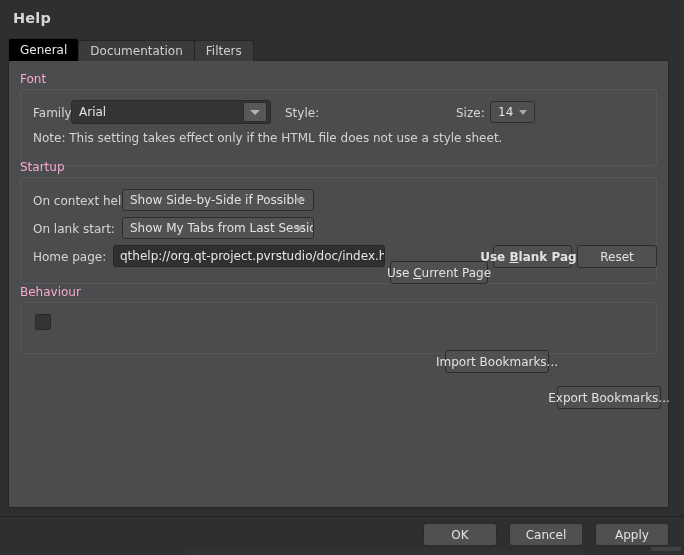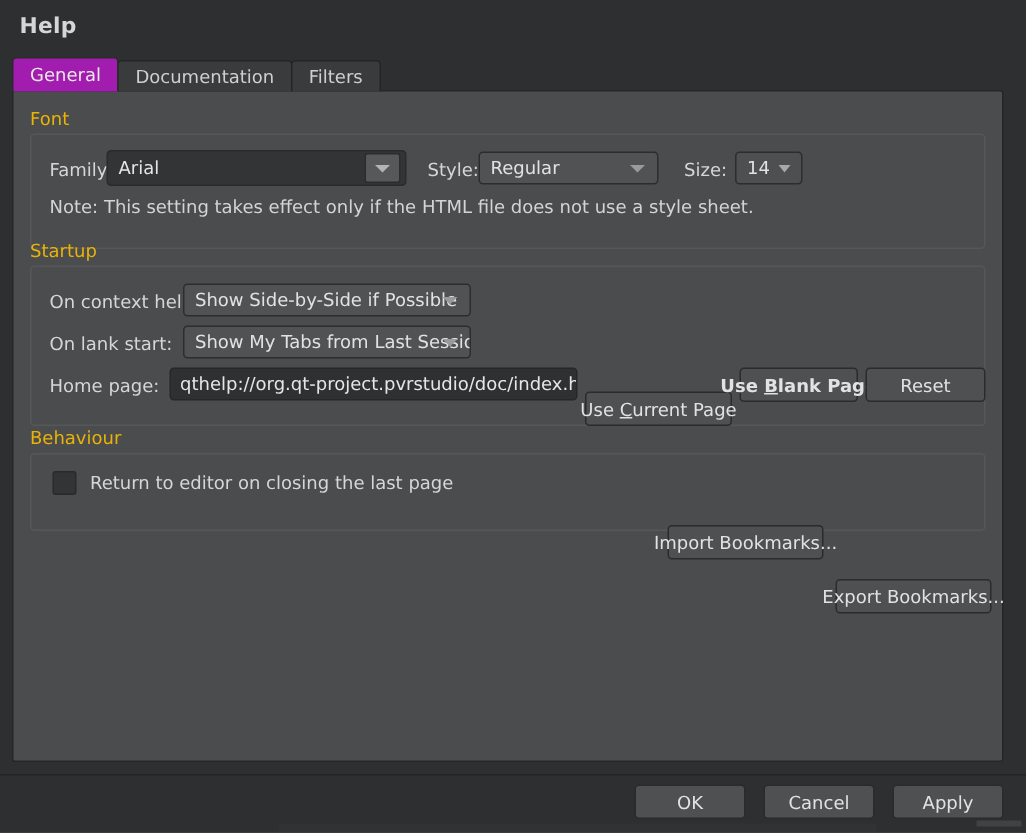--- a/index.html
+++ b/index.html
@@ -49,21 +49,21 @@
     border: 1px solid #252525;
     border-bottom: none;
     border-top-left-radius: 3px;
     border-top-right-radius: 3px;
     margin-right: -1px;
     box-sizing: border-box;
     white-space: nowrap;
     position: relative;
   }
   .tab.active {
-    background: #a21caf;
+    background: #000000;
     color: #e9e9e9;
     height: 23px;
     line-height: 23px;
     border-color: #2b2b2b;
     z-index: 3;
   }
 
   
   .panel {
     position: absolute;
@@ -74,21 +74,21 @@
     background: #4b4c4d;
     border: 1px solid #262626;
     border-radius: 2px;
     box-sizing: border-box;
   }
 
   
   .group-title {
     position: absolute;
     font-size: 12px;
-    color: #eab308;
+    color: #f9a8d4;
   }
   .group-box {
     position: absolute;
     border: 1px solid #565758;
     border-radius: 3px;
     box-sizing: border-box;
   }
 
   .row-label {
     position: absolute;
@@ -313,24 +313,20 @@
   <div class="group-title" style="left:11px; top:11px;">Font</div>
   <div class="group-box" style="left:11px; top:28px; width:637px; height:77px;"></div>
 
   <div class="row-label" style="left:24px; top:45px;">Family:</div>
   <div class="combo-editable" style="left:62px; top:39px; width:200px;">
     <div class="text">Arial</div>
     <div class="btn"></div>
   </div>
 
   <div class="row-label" style="left:276px; top:45px;">Style:</div>
-  <div class="combo" style="left:310px; top:40px; width:120px;">
-    <span>Regular</span>
-    <span class="arrow"></span>
-  </div>
 
   <div class="row-label" style="left:447px; top:45px;">Size:</div>
   <div class="combo-small" style="left:481px; top:40px; width:45px;">
     <span>14</span>
     <span class="arrow"></span>
   </div>
 
   <div class="note" style="left:24px; top:70px;">Note: This setting takes effect only if the HTML file does not use a style sheet.</div>
 
   <div class="group-title" style="left:11px; top:99px;">Startup</div>
@@ -359,21 +355,20 @@
   <div class="button" style="left:484px; top:184px; width:79px;font-weight:bold;">
     <span>Use <u>B</u>lank Page</span>
   </div>
   <div class="button" style="left:568px; top:184px; width:80px;">Reset</div>
 
   <div class="group-title" style="left:11px; top:224px;">Behaviour</div>
   <div class="group-box" style="left:11px; top:241px; width:637px; height:52px;"></div>
 
   <div class="checkrow" style="left:26px; top:253px;">
     <span class="checkbox"></span>
-    <span class="cblabel">Return to editor on closing the last page</span>
   </div>
 
   <div class="button" style="left:436px; top:289px; width:104px;">Import Bookmarks...</div>
   <div class="button" style="left:548px; top:289px; width:104px;margin-top:36px;">Export Bookmarks...</div>
 
 </div>
 
 <div class="hsep"></div>
 
 <div class="dlg-btn" style="left:423px; width:74px;">OK</div>

